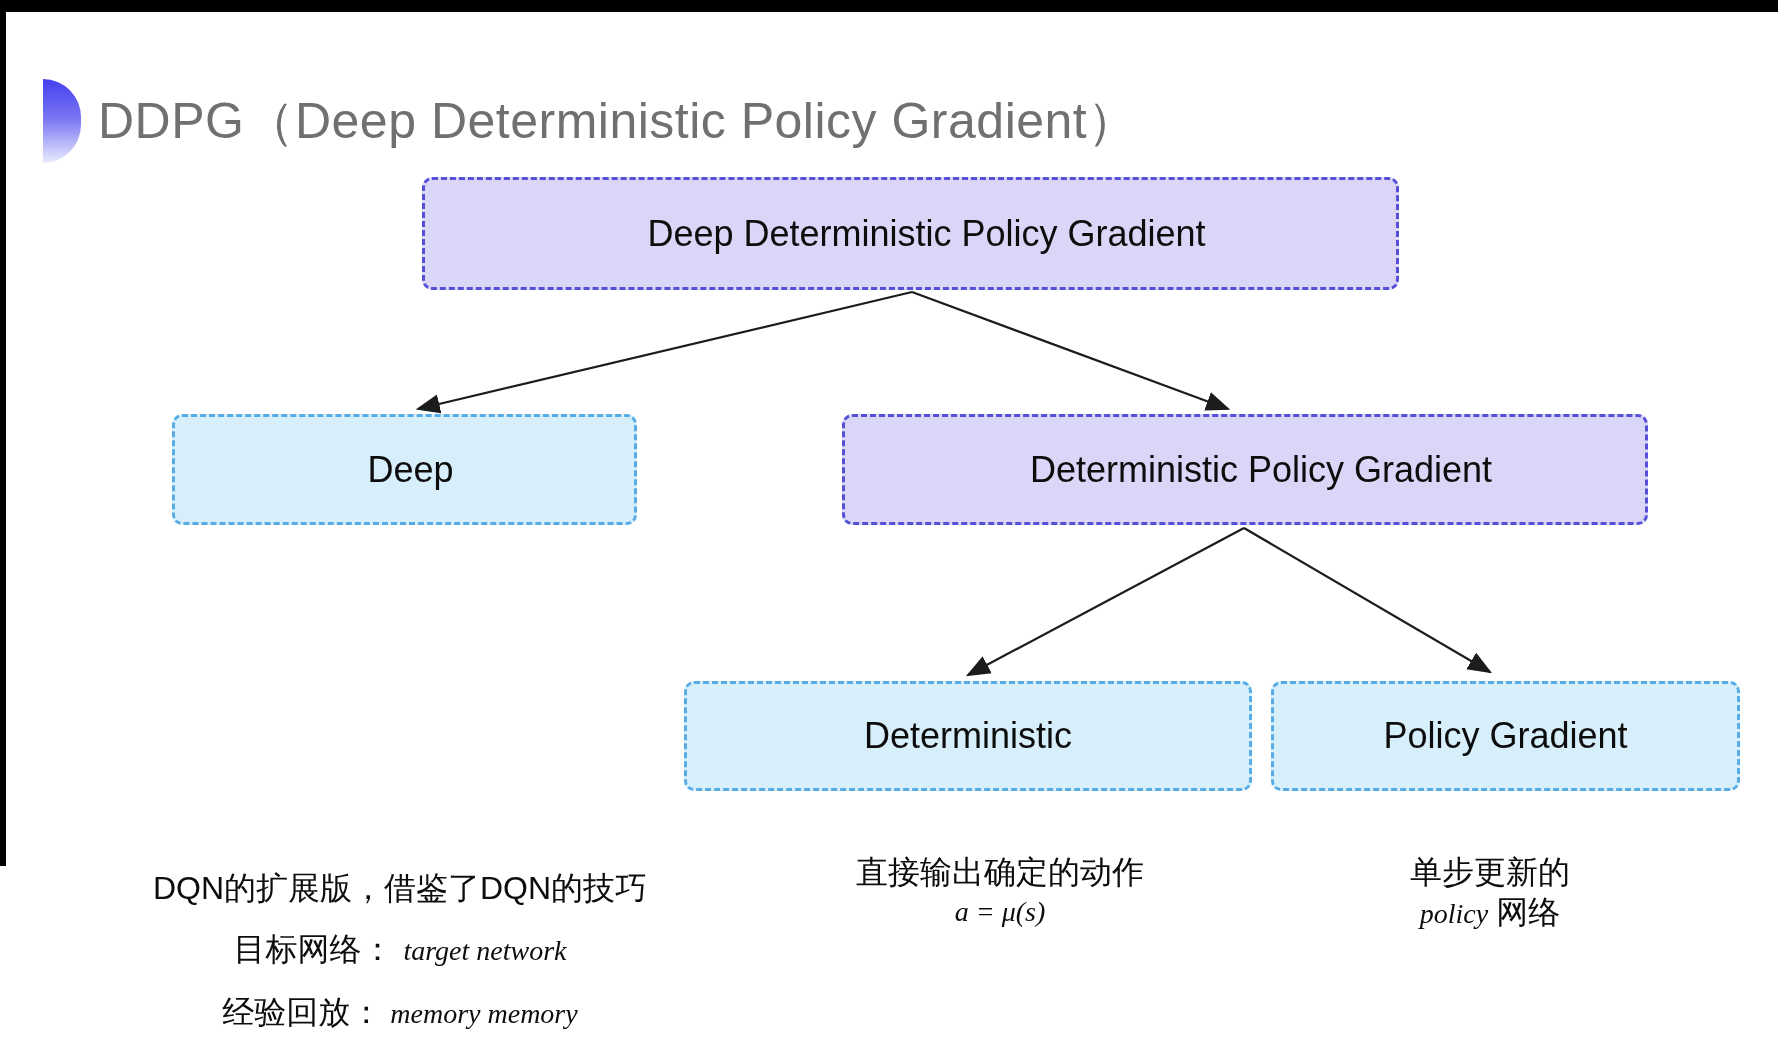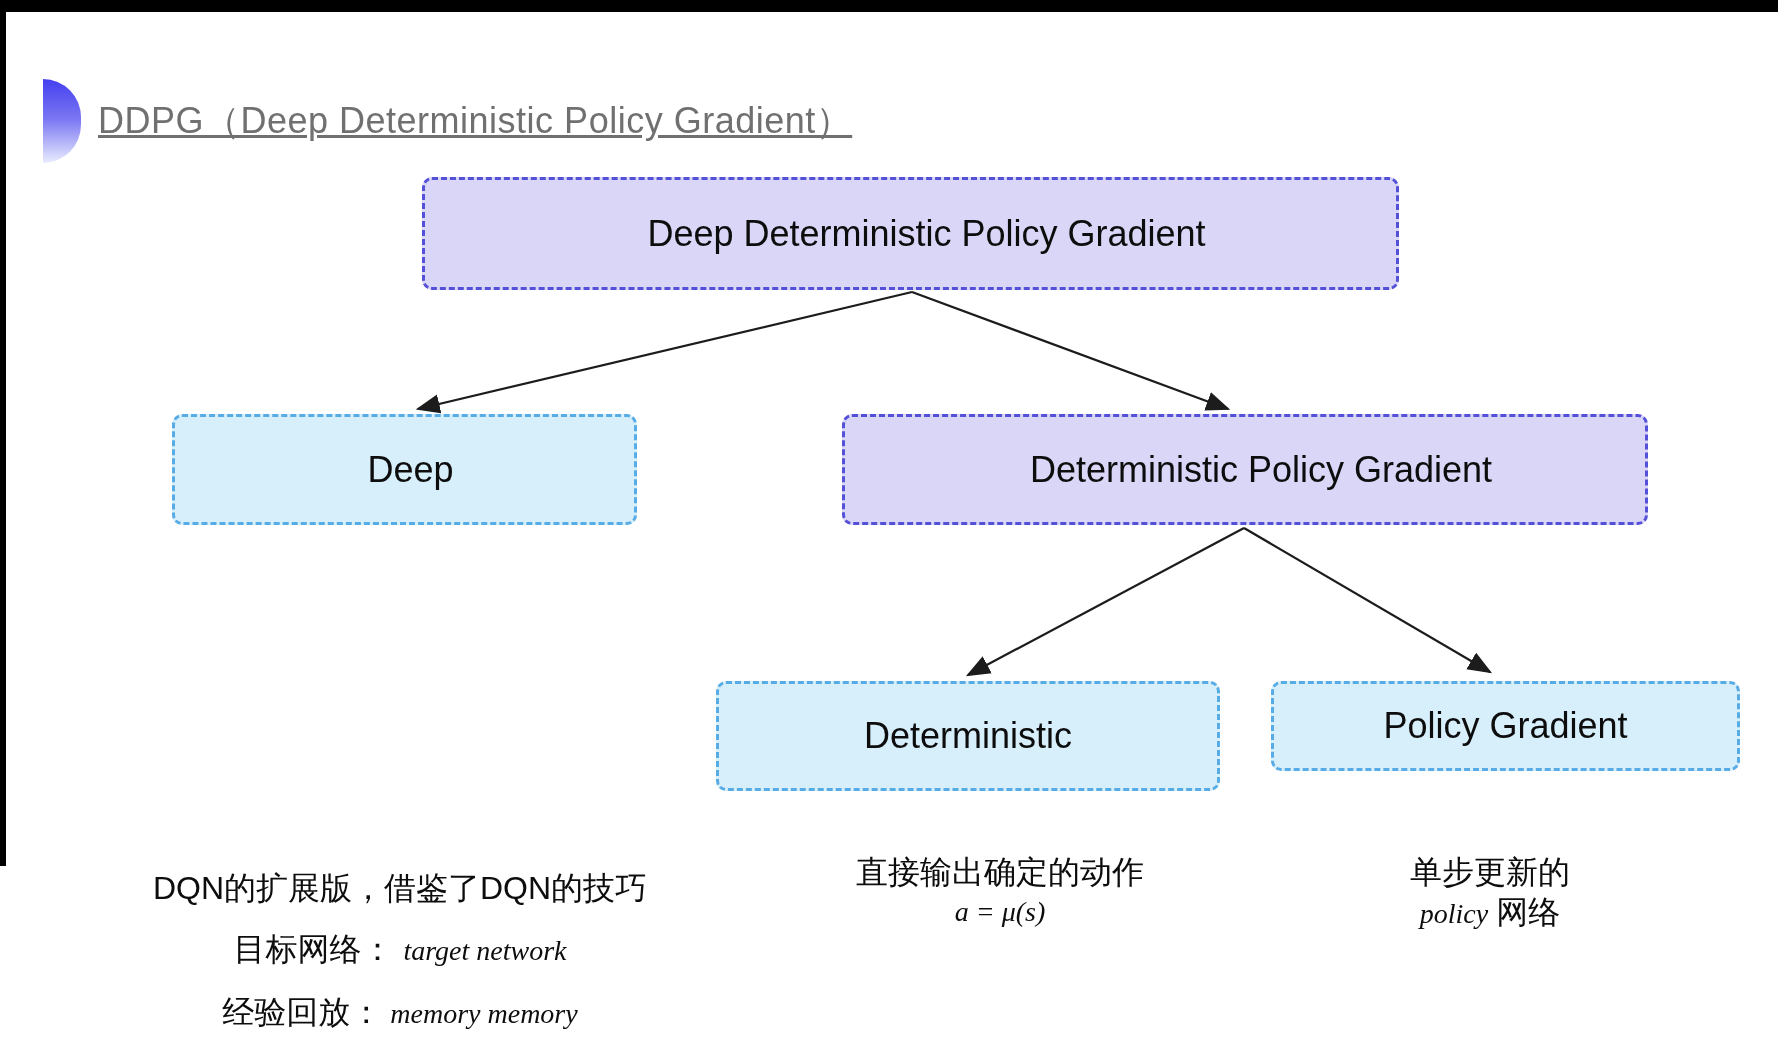--- a/index.html
+++ b/index.html
@@ -17,36 +17,36 @@
   .left-edge{position:absolute;left:0;top:0;width:6px;height:866px;background:#000;}
 
   
   .header{position:absolute;left:43px;top:79px;height:84px;display:flex;align-items:center;}
   .bullet{
     width:38px;height:84px;flex:0 0 auto;
     border-radius:0 42px 42px 0;
     background:linear-gradient(180deg,#4440ef 0%,#7b77f3 48%,#e9ecfe 100%);
   }
   .page-title{
-    margin-left:17px;font-size:36px;line-height:84px;white-space:nowrap;
-    color:var(--title-gray);font-weight:400;letter-spacing:.5px;text-decoration:underline;
+    margin-left:17px;font-size:50px;line-height:84px;white-space:nowrap;
+    color:var(--title-gray);font-weight:400;letter-spacing:.5px;
   }
 
   
   .node{
     position:absolute;display:flex;align-items:center;justify-content:center;
     border-radius:10px;font-size:36px;white-space:nowrap;box-sizing:border-box;
   }
   .node.purple{background:var(--purple-fill);border:3px dashed var(--purple-border);padding-left:32px;}
   .node.cyan{background:var(--cyan-fill);border:3px dashed var(--cyan-border);}
   .node-root{left:422px;top:177px;width:977px;height:113px;}
   .node-deep{left:172px;top:414px;width:465px;height:111px;padding-left:12px;}
   .node-dpg{left:842px;top:414px;width:806px;height:111px;}
-  .node-det{left:716px;top:681px;width:504px;height:110px;}
-  .node-pg{left:1271px;top:681px;width:469px;height:90px;}
+  .node-det{left:684px;top:681px;width:568px;height:110px;}
+  .node-pg{left:1271px;top:681px;width:469px;height:110px;}
 
   
   .arrows{position:absolute;left:0;top:0;width:1778px;height:1056px;pointer-events:none;}
   .arrow{stroke:var(--arrow);stroke-width:2.2;fill:none;}
   .arrowhead{fill:var(--arrow);}
 
   
   .note{position:absolute;text-align:center;font-size:32px;line-height:40px;}
   .note .line{display:block;}
   .note-left{left:120px;top:868px;width:560px;}

